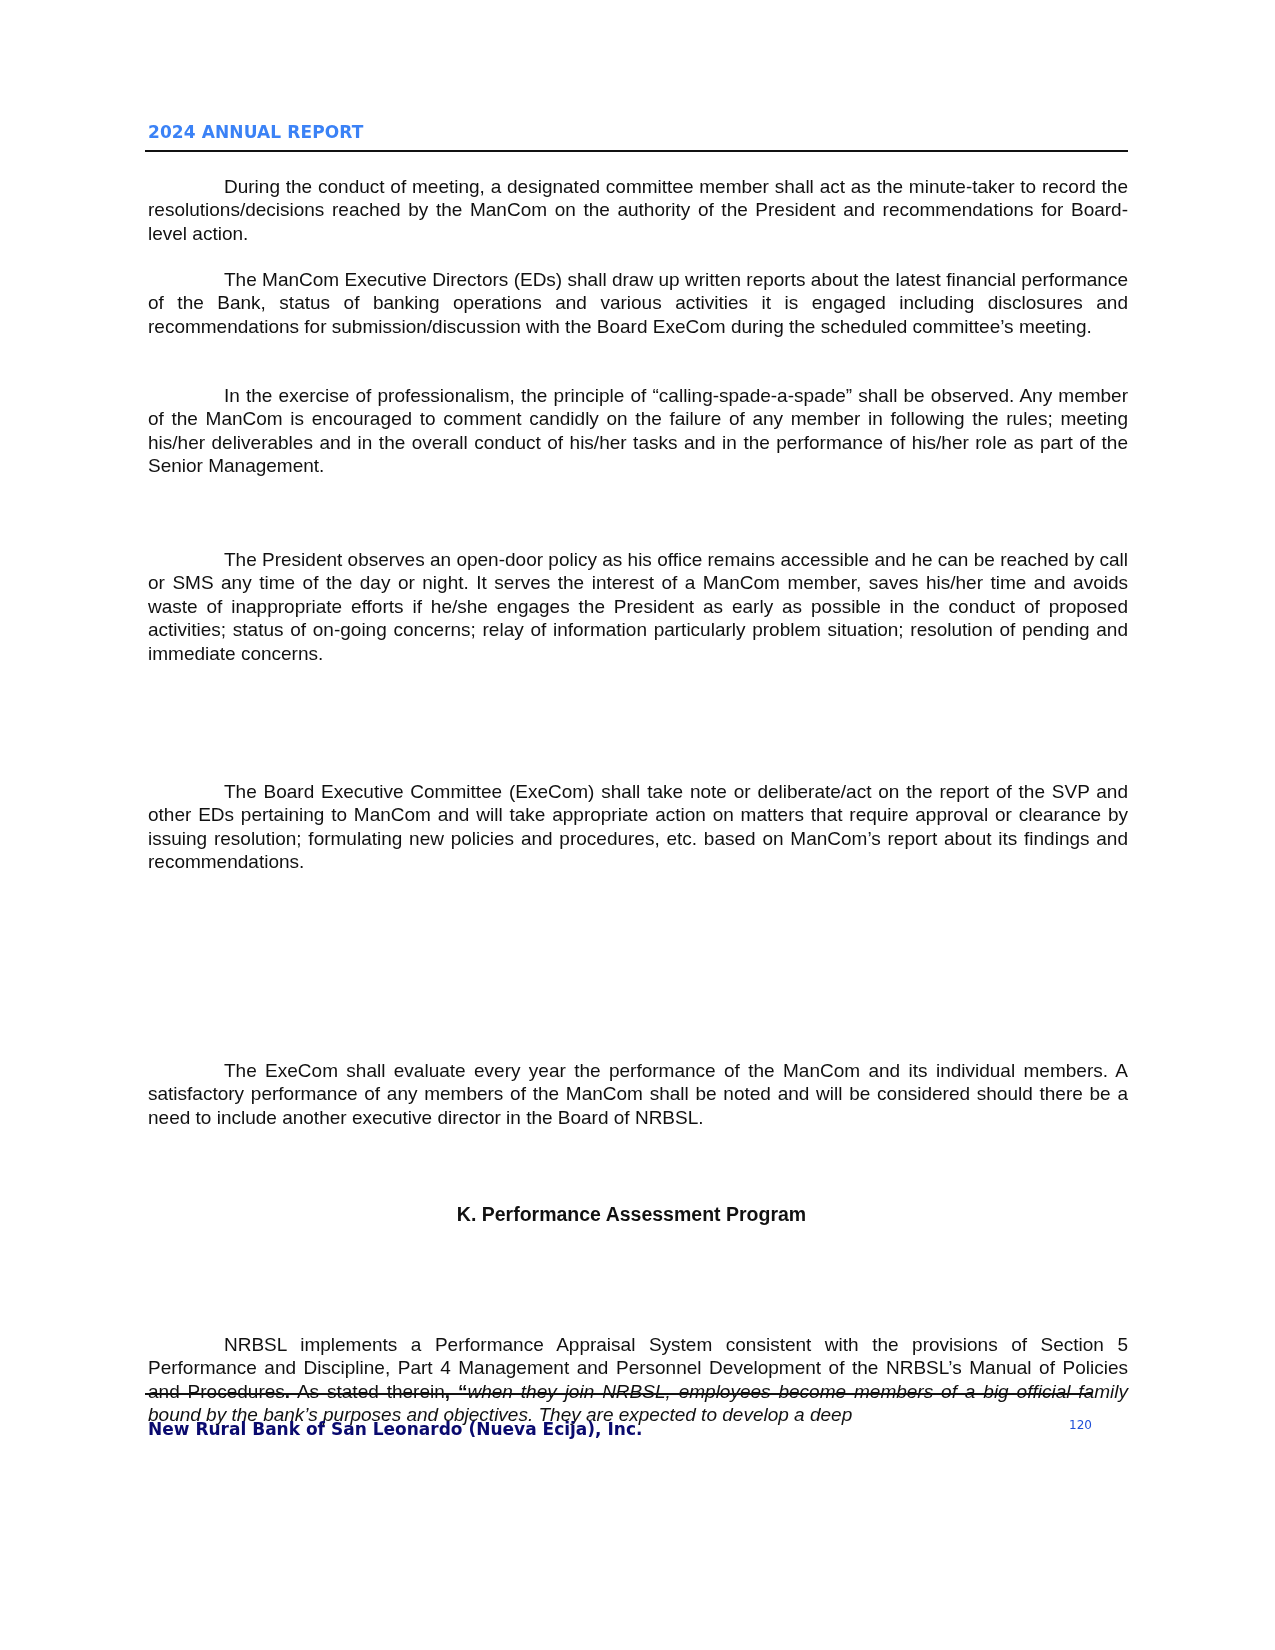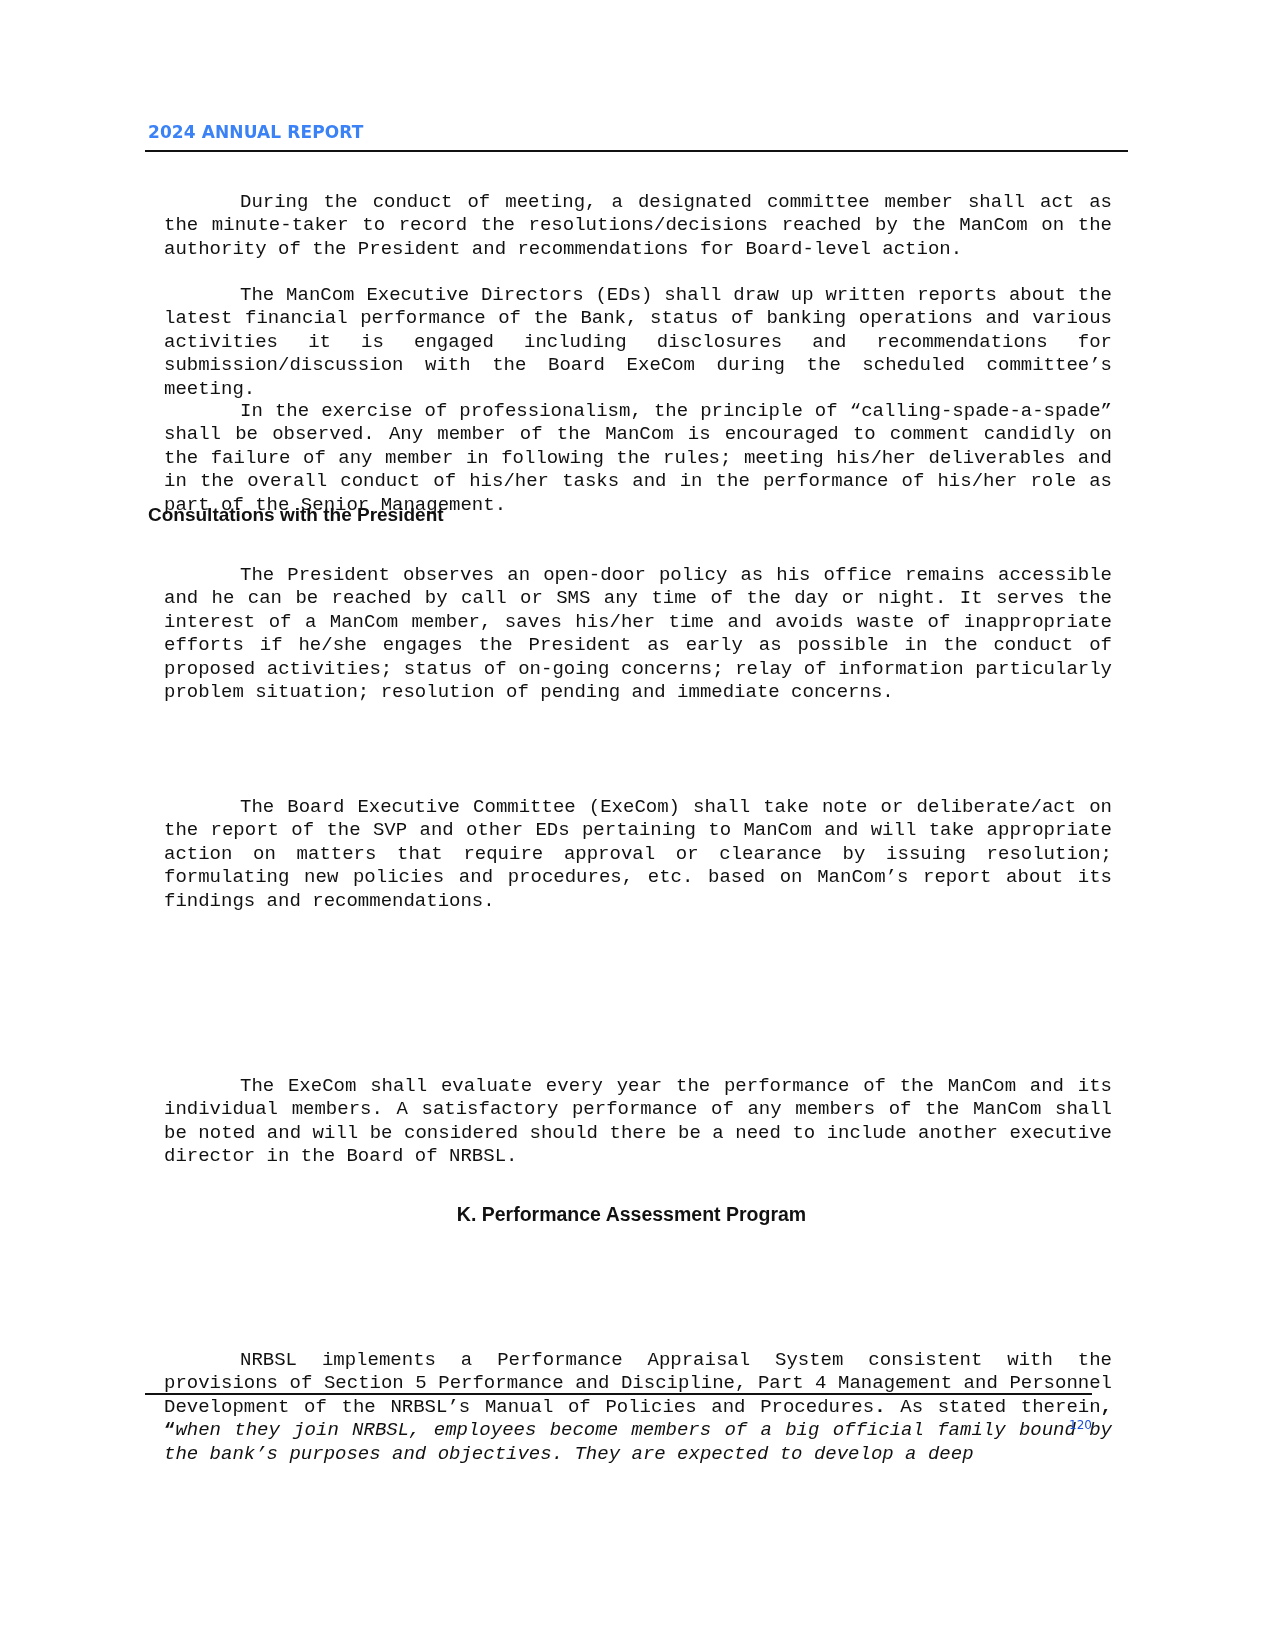--- a/index.html
+++ b/index.html
@@ -9,21 +9,21 @@
     position: absolute; left: 148px; top: 122px;
     font-family: "DejaVu Sans", sans-serif; font-weight: bold; font-size: 17px;
     color: #3b82f6; letter-spacing: 0.1px; white-space: nowrap;
   }
   .hdr-rule { position: absolute; left: 145px; top: 150px; width: 983px; height: 2px; background: #111; }
   .body-block {
     position: absolute; left: 148px; width: 980px;
     font-family: "Liberation Sans", sans-serif; font-size: 19px; line-height: 23.4px;
     color: #111; text-align: justify;
   }
-  .body-block p { margin: 16px; text-indent: 76px; font-family: Liberation Mono, monospace; }
+  .body-block p { margin: 0; text-indent: 76px; }
   .last-line { text-align-last: left; }
   .heading {
     position: absolute; left: 148px; width: 980px;
     font-family: "Liberation Sans", sans-serif; font-weight: bold; font-size: 19px; line-height: 23.4px;
     color: #111;
   }
   .k-heading {
     position: absolute; left: 0; width: 1275px; text-align: center;
     font-family: "Liberation Sans", sans-serif; font-weight: bold; font-size: 19.5px; line-height: 24px;
     color: #111; padding-left: 4px;
@@ -55,21 +55,20 @@
   </div>
 
   <div class="body-block" style="top:384px;">
     <p class="last-line">In the exercise of professionalism, the principle of “calling-spade-a-spade” shall be observed. Any member of the ManCom is encouraged to comment candidly on the failure of any member in following the rules; meeting his/her deliverables and in the overall conduct of his/her tasks and in the performance of his/her role as part of the Senior Management.</p>
   </div>
 
   <div class="body-block" style="top:268px;">
     <p class="last-line">The ManCom Executive Directors (EDs) shall draw up written reports about the latest financial performance of the Bank, status of banking operations and various activities it is engaged including disclosures and recommendations for submission/discussion with the Board ExeCom during the scheduled committee’s meeting.</p>
   </div>
 
-  <div class="heading" style="top:503px;">Consultations with the President</div>
 
   <div class="body-block" style="top:548px;">
     <p class="last-line">The President observes an open-door policy as his office remains accessible and he can be reached by call or SMS any time of the day or night. It serves the interest of a ManCom member, saves his/her time and avoids waste of inappropriate efforts if he/she engages the President as early as possible in the conduct of proposed activities; status of on-going concerns; relay of information particularly problem situation; resolution of pending and immediate concerns.</p>
   </div>
 
 
   <div class="body-block" style="top:780px;">
     <p class="last-line">The Board Executive Committee (ExeCom) shall take note or deliberate/act on the report of the SVP and other EDs pertaining to ManCom and will take appropriate action on matters that require approval or clearance by issuing resolution; formulating new policies and procedures, etc. based on ManCom’s report about its findings and recommendations.</p>
   </div>
 
@@ -81,15 +80,16 @@
 
   <div class="k-heading" style="top:1202px;">
     <span>K.  Performance Assessment Program</span>
   </div>
 
   <div class="body-block" style="top:1333px;">
     <p><span>NRBSL implements a Performance Appraisal System consistent with the provisions of Section 5 Performance and Discipline, Part 4 Management and Personnel Development of the NRBSL’s Manual of Policies and Procedures</span><span class="b">.</span><span> As stated therein</span><span class="b">, “</span><span class="it">when they join NRBSL, employees become members of a big official family bound by the bank’s purposes and objectives. They are expected to develop a deep</span></p>
   </div>
 
   <div class="ftr-rule"></div>
+  <div class="ftr-text">New Rural Bank of San Leonardo (Nueva Ecija), Inc.</div>
   <div class="ftr-page">120</div>
 
 </div>
 
 </body></html>

